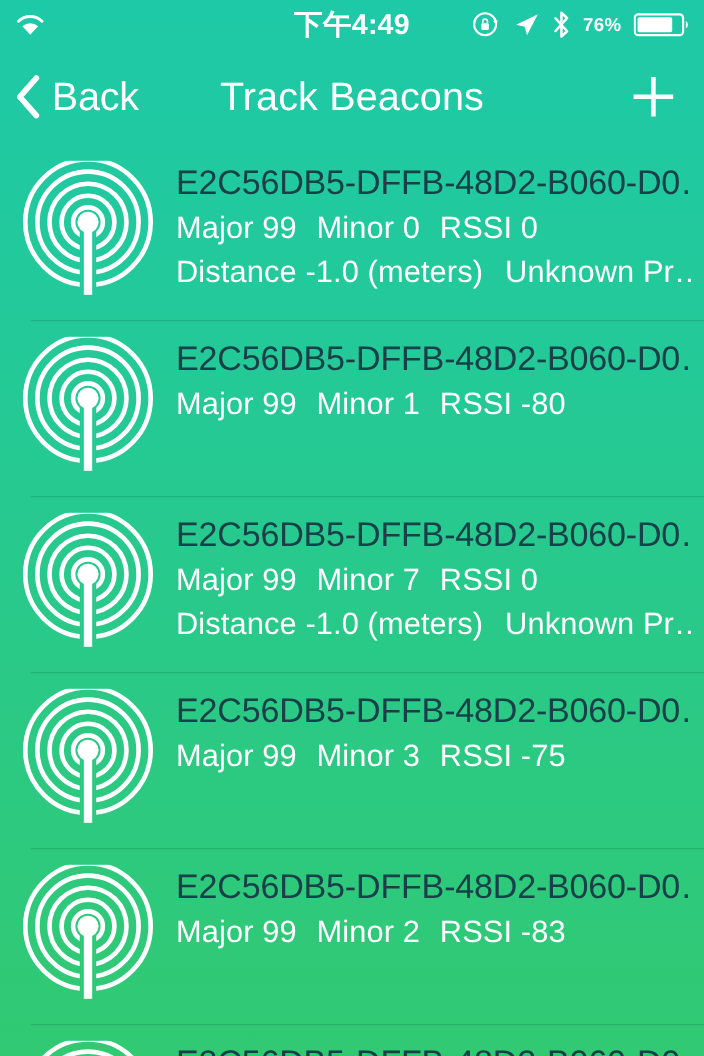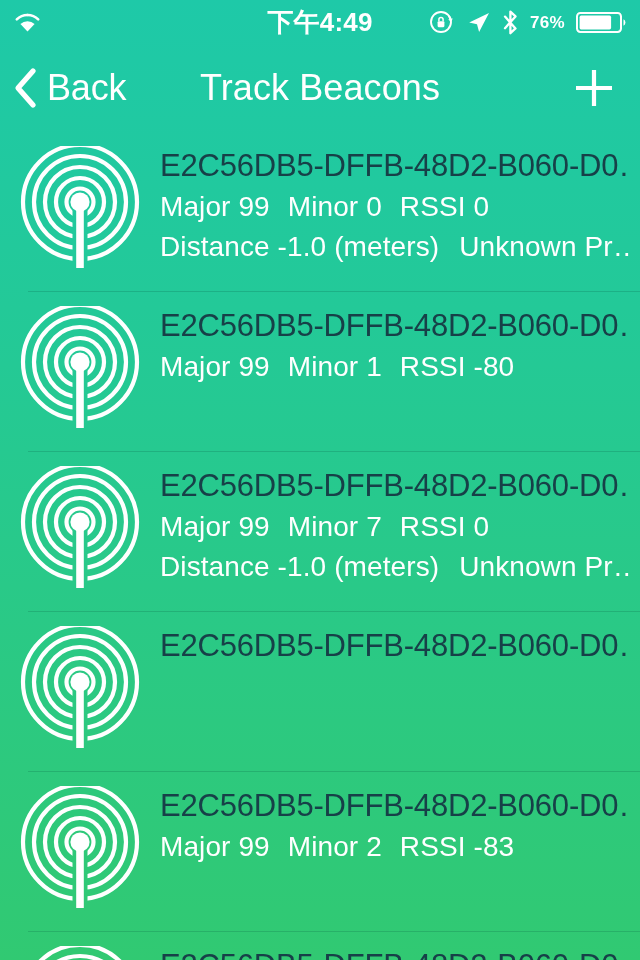--- a/index.html
+++ b/index.html
@@ -382,20 +382,23 @@
             <circle cx="60" cy="56" r="24"></circle>
             <circle cx="60" cy="56" r="13.5"></circle>
           </g>
           <rect x="56.2" y="56" width="7.6" height="66" fill="#ffffff"></rect>
           <circle cx="60" cy="56" r="9.6" fill="#ffffff"></circle>
         </svg>
       </span>
     </div>
     <div class="beacon-info">
       <div class="line-uuid">E2C56DB5-DFFB-48D2-B060-D0…</div>
+      <div class="line-ids">
+        <span class="seg">Major 99</span><span class="gap-sm"></span><span class="seg">Minor 3</span><span class="gap-sm"></span><span class="seg">RSSI -75</span>
+      </div>
     </div>
     <div class="row-sep"></div>
   </div>
       <div class="beacon-row">
     <div class="beacon-icon-wrap">
       <span>
         <svg class="icon-svg beacon-svg" width="120" height="126" viewBox="0 0 120 126">
           <defs>
             <mask class="stem-mask" id="m4">
               <rect x="0" y="0" width="120" height="126" fill="#ffffff"></rect>

